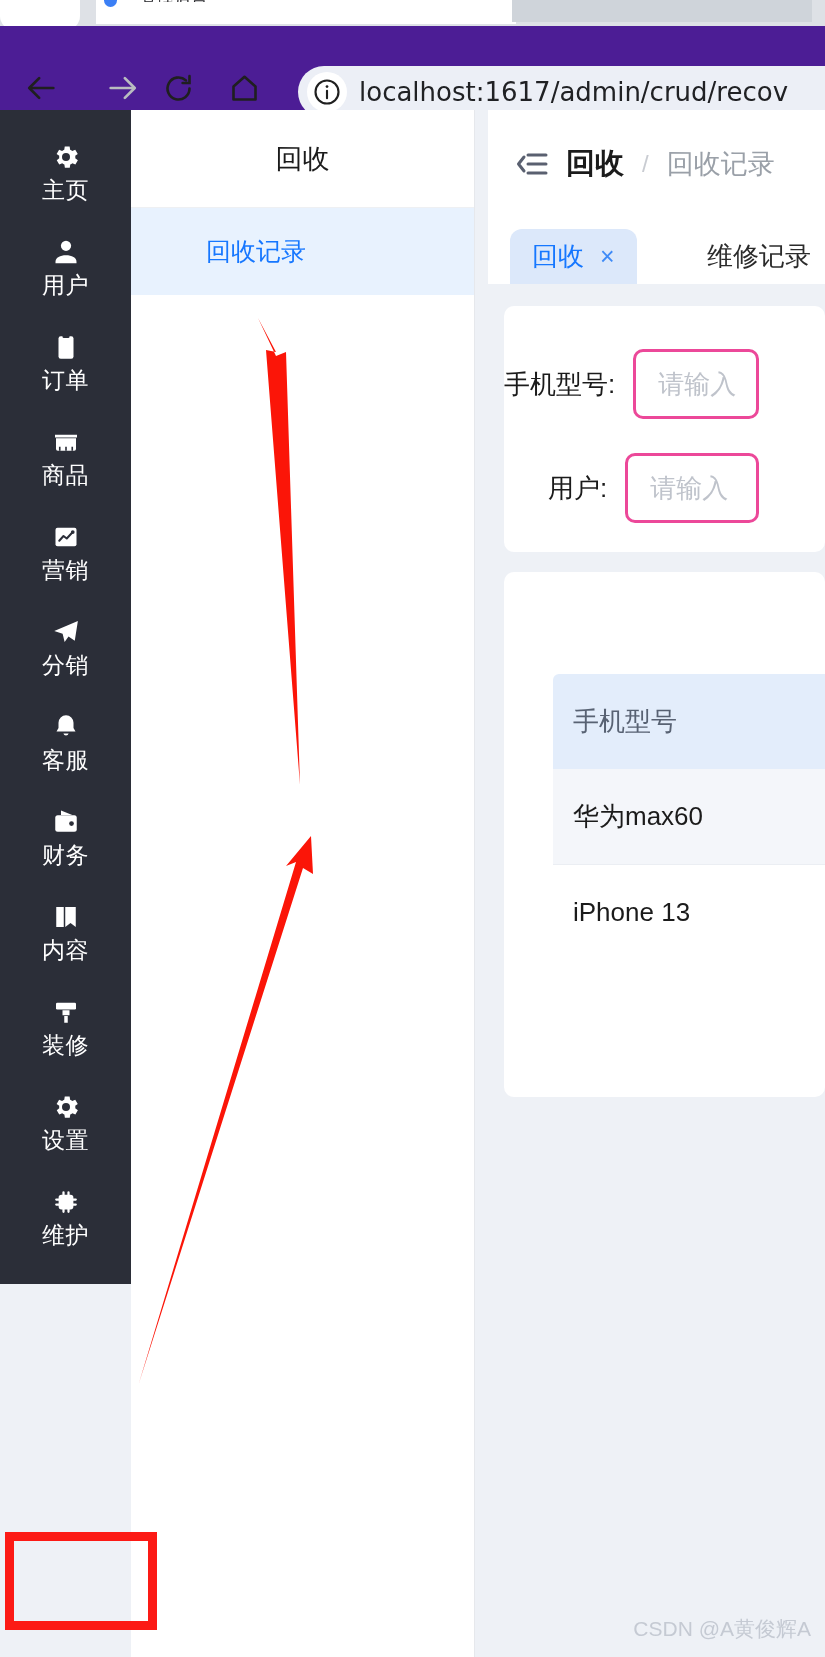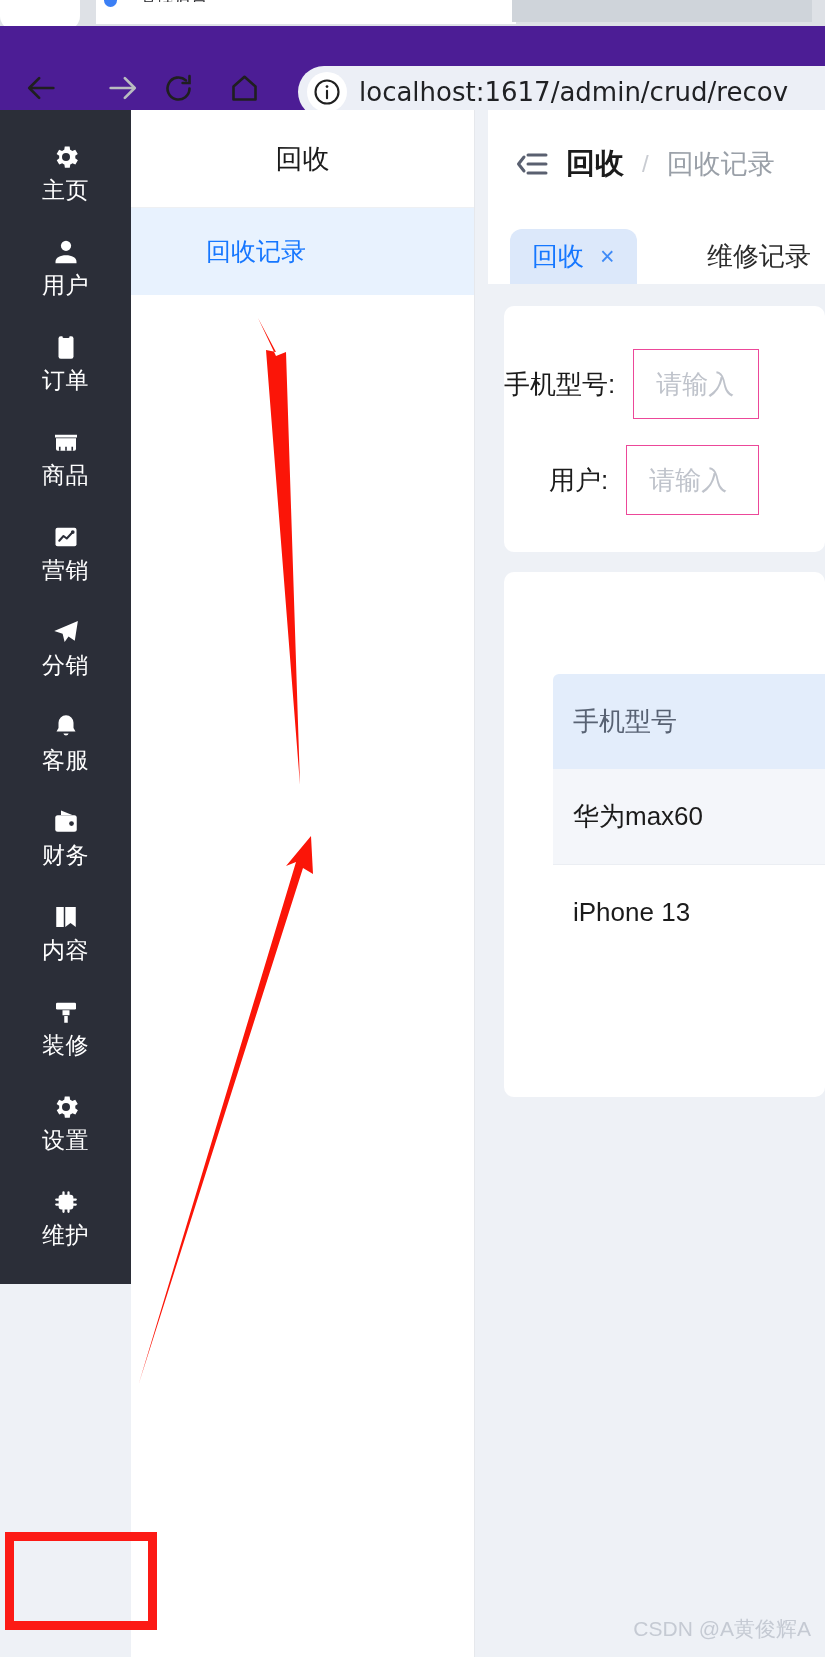--- a/index.html
+++ b/index.html
@@ -141,27 +141,27 @@
     position: absolute; left: 16px; background: #ffffff; border-radius: 10px;
   }
   .card-filter { top: 22px; width: 321px; height: 246px; }
   .card-table  { top: 288px; width: 321px; height: 525px; }
 
   .frow {
     position: absolute; left: 0; width: 255px; height: 80px;
     display: flex; align-items: center;
   }
   .frow-1 { top: 38px; }
-  .frow-2 { top: 134px; padding-left: 7px; }
+  .frow-2 { top: 142px; padding-left: 7px; }
   .flabel {
     width: 193px; text-align: right; padding-right: 18px;
     font-size: 26px; color: #1b1b1b; white-space: nowrap;
   }
   .finput {
-    width: 220px; height: 70px; border: 1px solid #ec4899; border-radius: 0;
+    width: 220px; height: 70px; border: 3px solid #ec4899; border-radius: 10px;
     display: flex; align-items: center; padding-left: 22px;
     font-size: 26px; color: #bfc3cb; white-space: nowrap; overflow: hidden;
     background: #ffffff;
   }
 
   .tbl { position: absolute; left: 49px; top: 102px; width: 300px; }
   .tcell {
     height: 95px; display: flex; align-items: center; padding-left: 20px;
     font-size: 26px; white-space: nowrap;
   }

